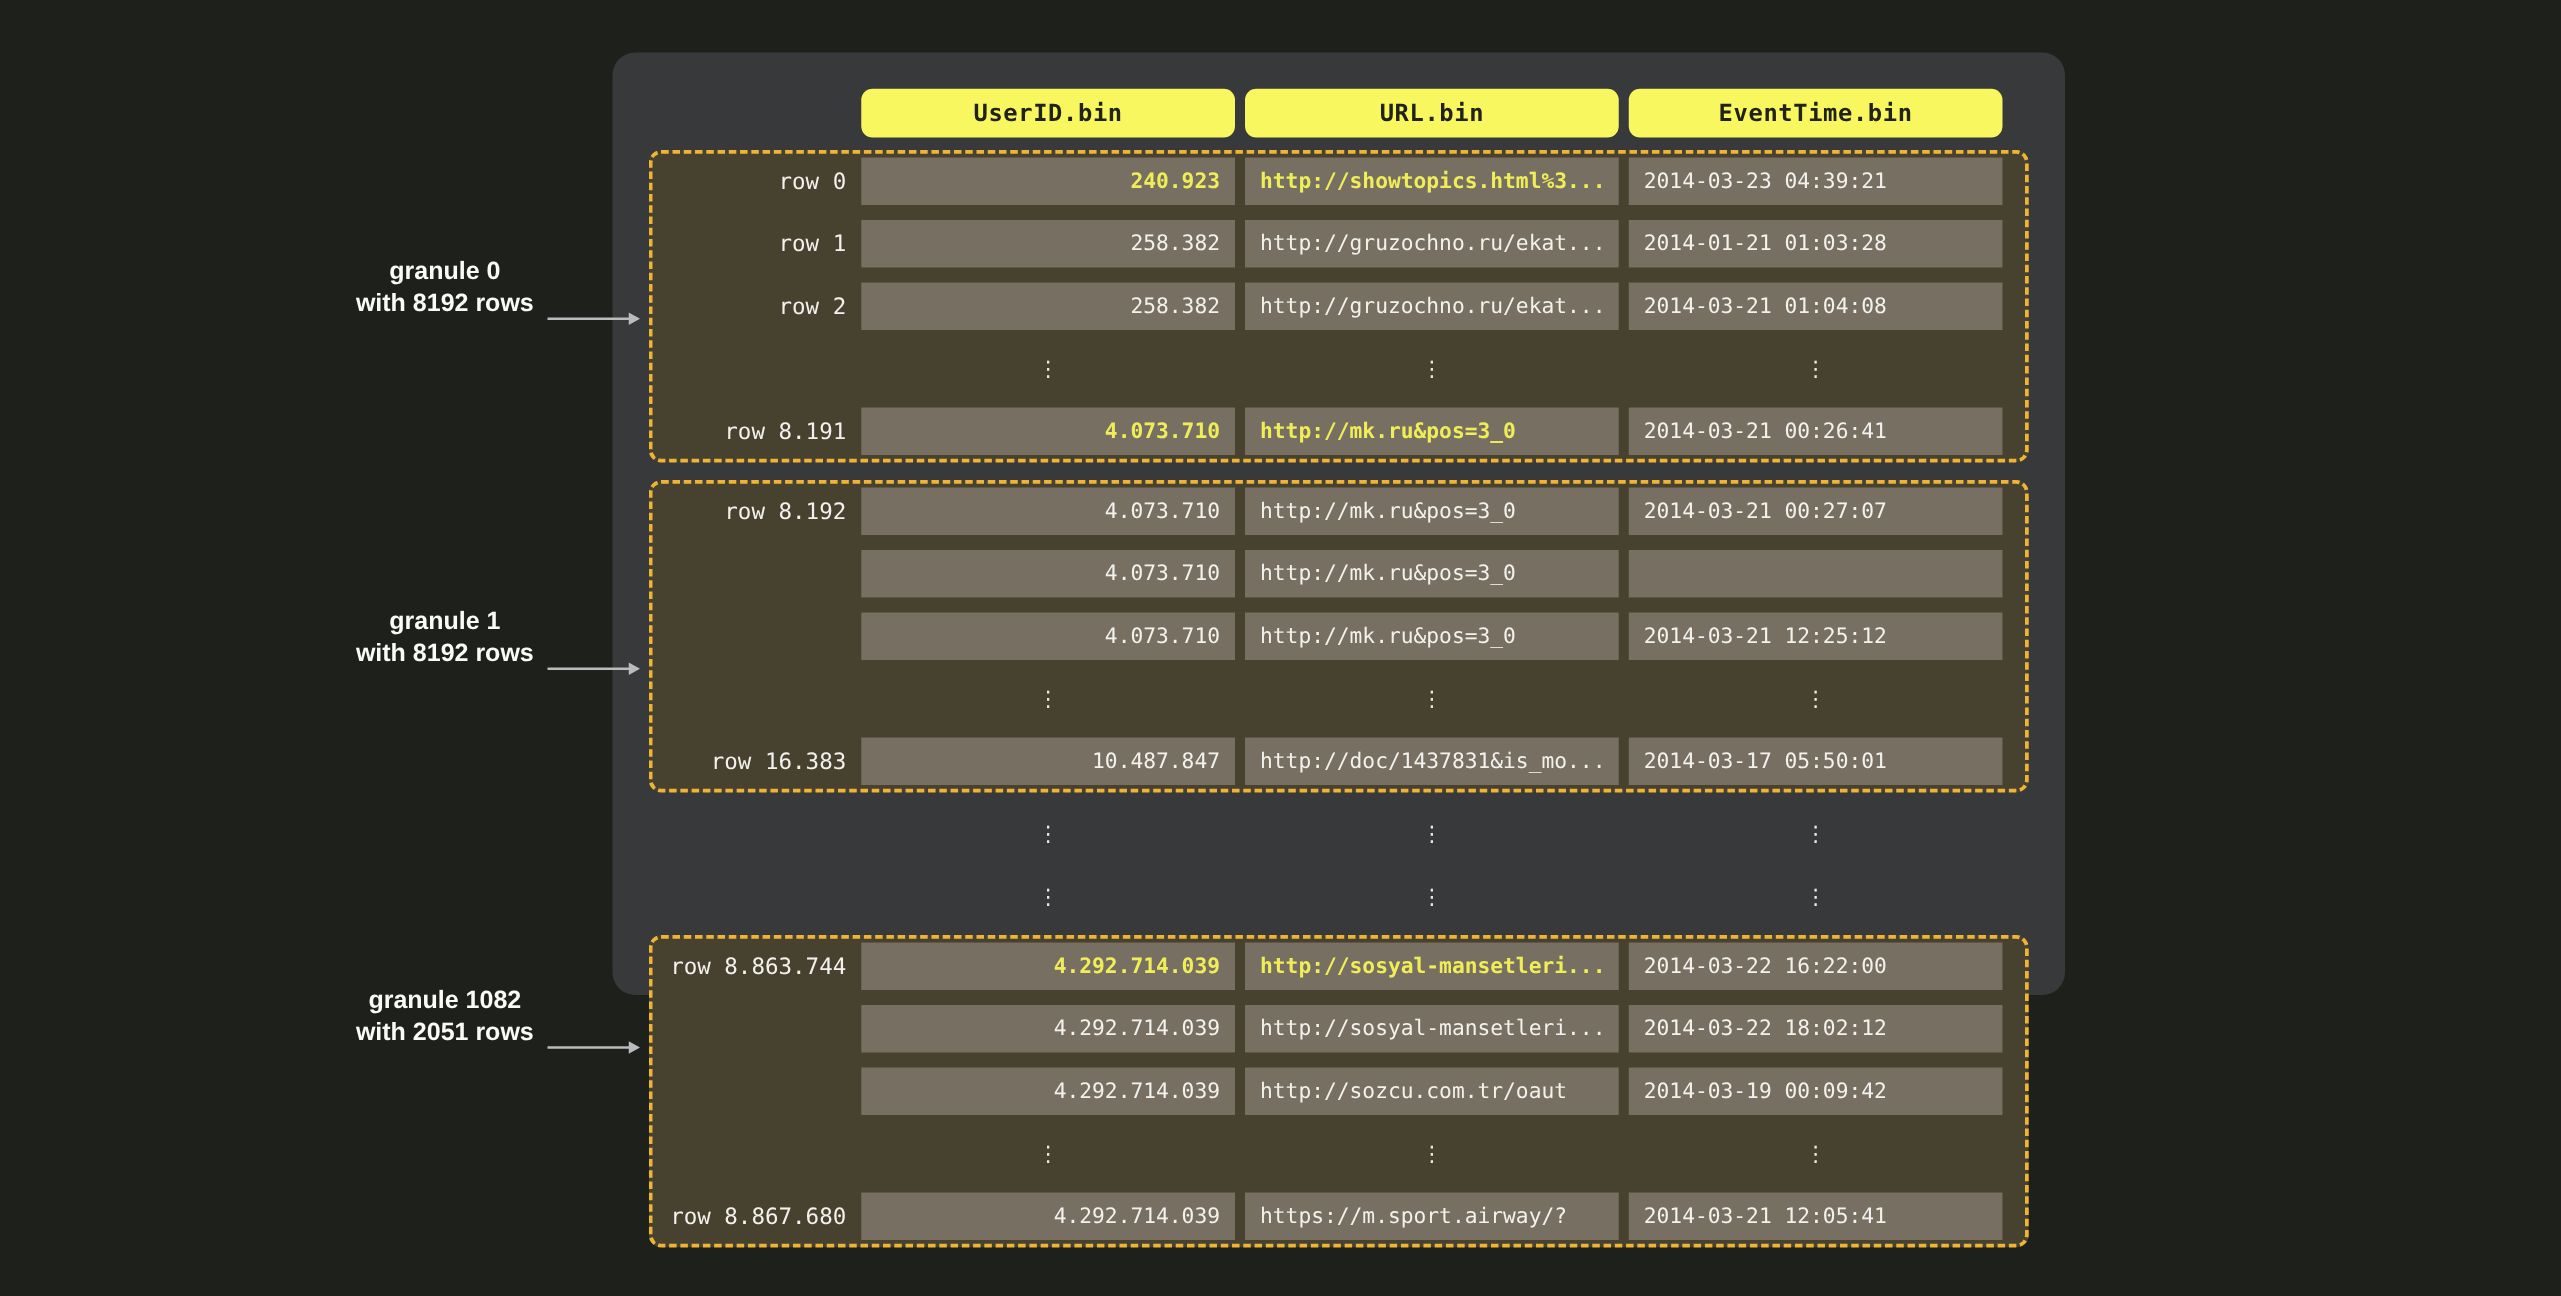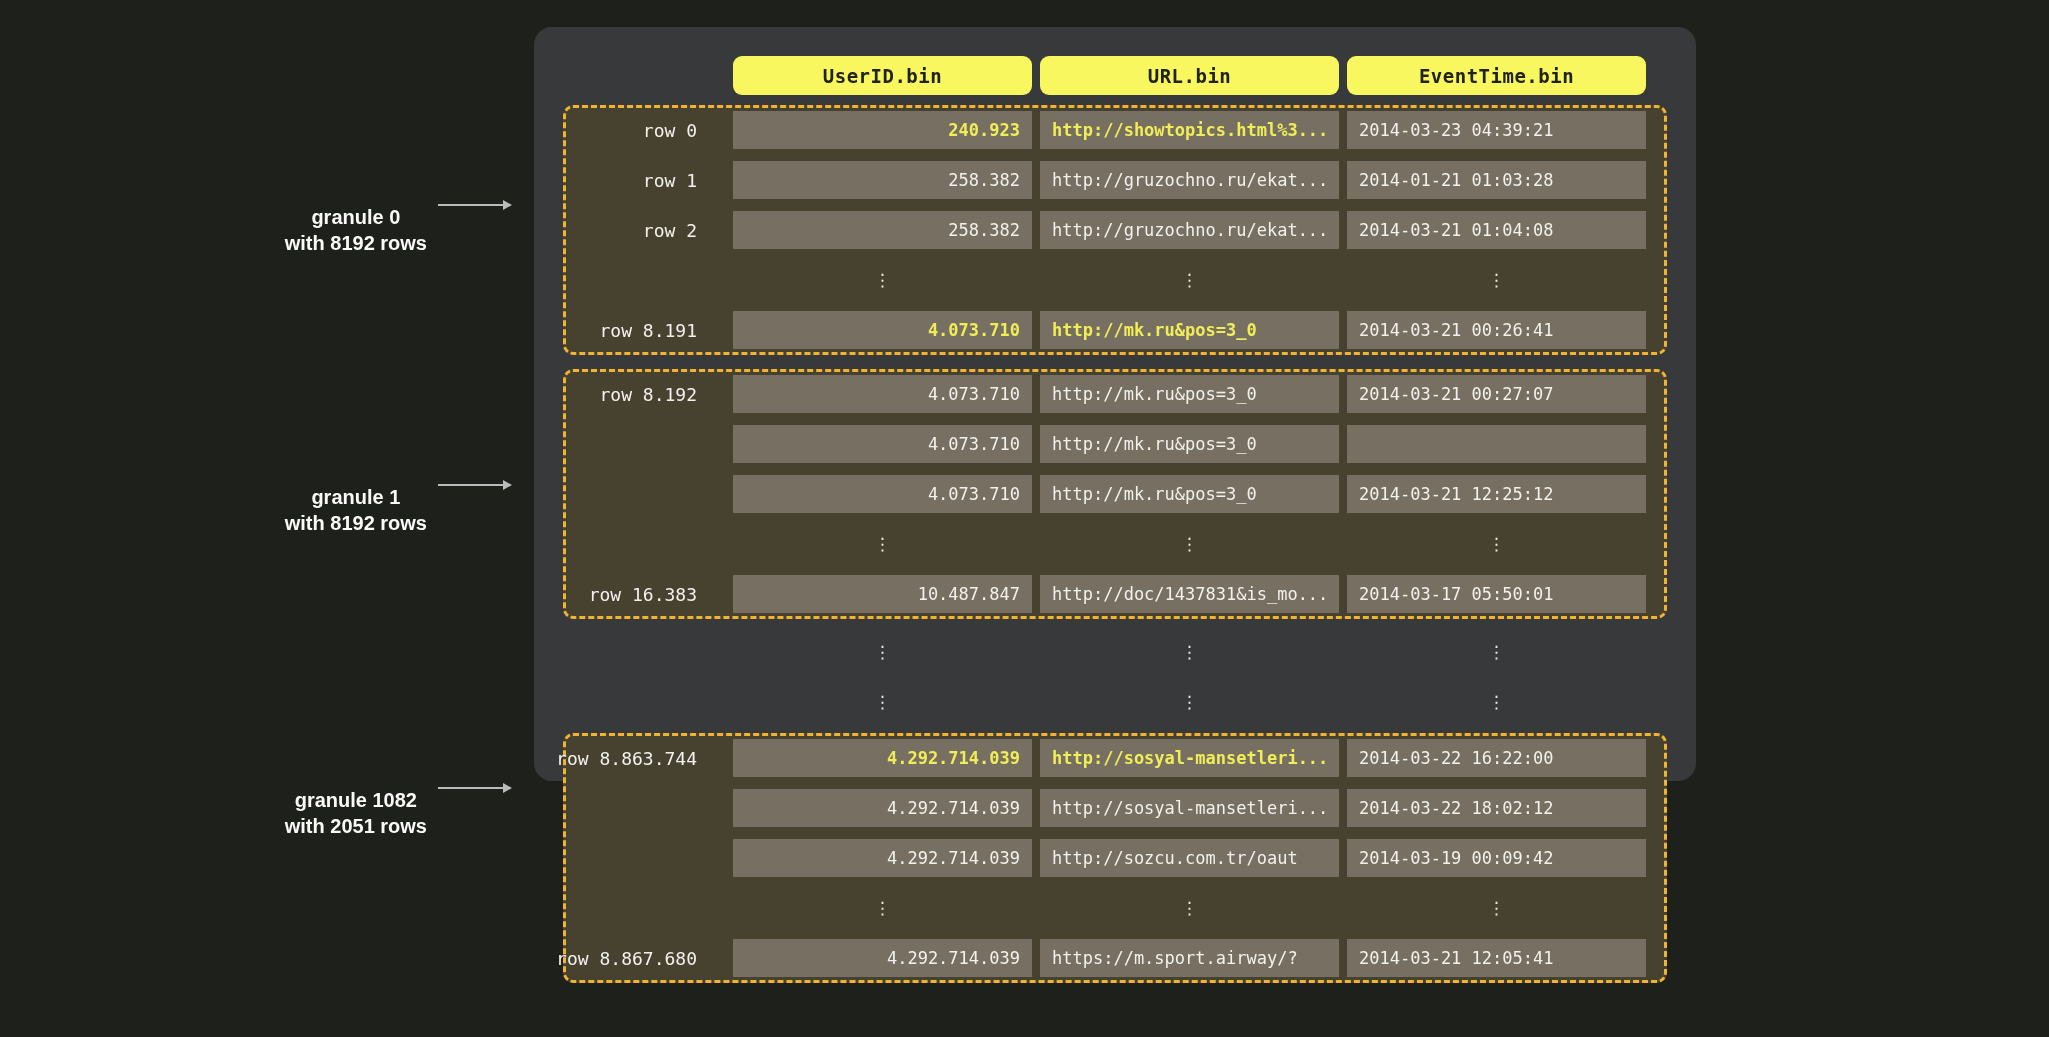--- a/index.html
+++ b/index.html
@@ -11,27 +11,26 @@
     height: 1037px;
     position: relative;
     overflow: hidden;
     background: var(--page-bg, #1e201b);
     font-family: "DejaVu Sans Mono", monospace;
   }
 
   .panel {
     position: absolute;
     left: 490px;
-    top: 27px;
+    top: 42px;
     width: 1162px;
     height: 754px;
     background: var(--panel-bg, #37393a);
     border-radius: 18px;
     box-sizing: border-box;
-    margin-left: 44px;
   }
 
   
   .header-row {
     display: flex;
     gap: 8px;
     padding-left: 199px;
     margin: 29px 0 10px 0;
   }
   .pill {
@@ -67,21 +66,21 @@
     height: 38px;
     flex: 0 0 auto;
   }
   .gap-row { margin-left: 32px; }
   #sections > .gap-row { margin-top: 0; margin-bottom: 12px; }
   #sections > .gap-row:first-of-type { margin-top: 2px; }
 
   .rlabel {
     width: 167px;
     box-sizing: border-box;
-    padding-right: 36px;
+    padding-right: 12px;
     display: flex;
     align-items: center;
     justify-content: flex-end;
     color: var(--cell-text, #f2f1ec);
     font: 400 18px "DejaVu Sans Mono", monospace;
     white-space: nowrap;
   }
 
   .cell {
     width: 299px;
@@ -111,21 +110,21 @@
     font-weight: 400;
   }
 
   
   .annot {
     position: absolute;
     left: 210px;
     width: 300px;
     transform: translateY(-50%);
     display: flex;
-    align-items: flex-start;
+    align-items: flex-end;
     justify-content: flex-end;
     gap: 11px;
   }
   .annot-text {
     color: var(--label-text, #fafaf8);
     font: 700 20px "Liberation Sans", sans-serif;
     text-align: center;
     line-height: 1.3;
   }
   .arrow {

